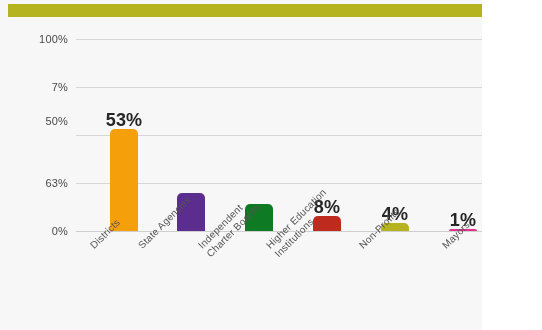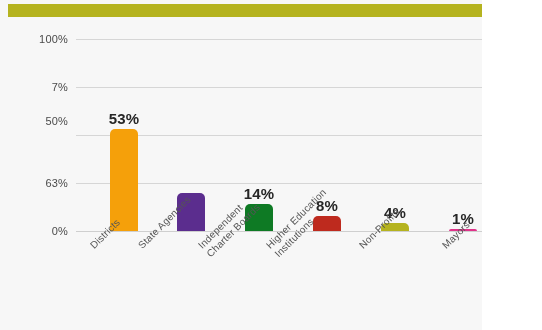--- a/index.html
+++ b/index.html
@@ -56,21 +56,21 @@
   .bar {
     position: absolute;
     bottom: 99px;          
     width: 28px;
     border-radius: 5px 5px 0 0;
   }
   .bar-value {
     position: absolute;
     width: 64px;
     text-align: center;
-    font-size: 15px;
+    font-size: 18px;
     font-weight: bold;
     color: #262626;
     letter-spacing: 0.2px;
   }
   
   .cat-label {
     position: absolute;
     font-size: 10px;
     color: #555555;
     white-space: nowrap;
@@ -105,21 +105,20 @@
     <div class="ytick-label" style="top:226px;">0%</div>
 
     <div class="bar" id="bar-0" style="left: 110px; height: 101.76px; background: rgb(245, 160, 10);"></div>
     <div class="bar" id="bar-1" style="left: 177px; height: 38.4px; background: rgb(91, 45, 142);"></div>
     <div class="bar" id="bar-2" style="left: 245px; height: 26.88px; background: rgb(14, 122, 36);"></div>
     <div class="bar" id="bar-3" style="left: 313px; height: 15.36px; background: rgb(190, 42, 30);"></div>
     <div class="bar" id="bar-4" style="left: 381px; height: 7.68px; background: rgb(181, 179, 31);"></div>
     <div class="bar" id="bar-5" style="left: 449px; height: 2px; background: rgb(224, 51, 138); border-radius: 2px 2px 0px 0px;"></div>
 
     <div class="bar-value" id="val-0" style="left: 92px; top: 110.24px;">53%</div>
-    <div class="bar-value" id="val-2" style="left: 227px; top: 185.12px;">14%</div>
     <div class="bar-value" id="val-3" style="left: 295px; top: 196.64px;">8%</div>
     <div class="bar-value" id="val-4" style="left: 363px; top: 204.32px;">4%</div>
     <div class="bar-value" id="val-5" style="left: 431px; top: 210px;">1%</div>
 
     <div class="cat-label" style="left:88px;  top:243px;">
       <span class="l1">Districts</span>
     </div>
     <div class="cat-label" style="left:136px; top:243px;">
       <span class="l1">State Agencies</span>
     </div>

